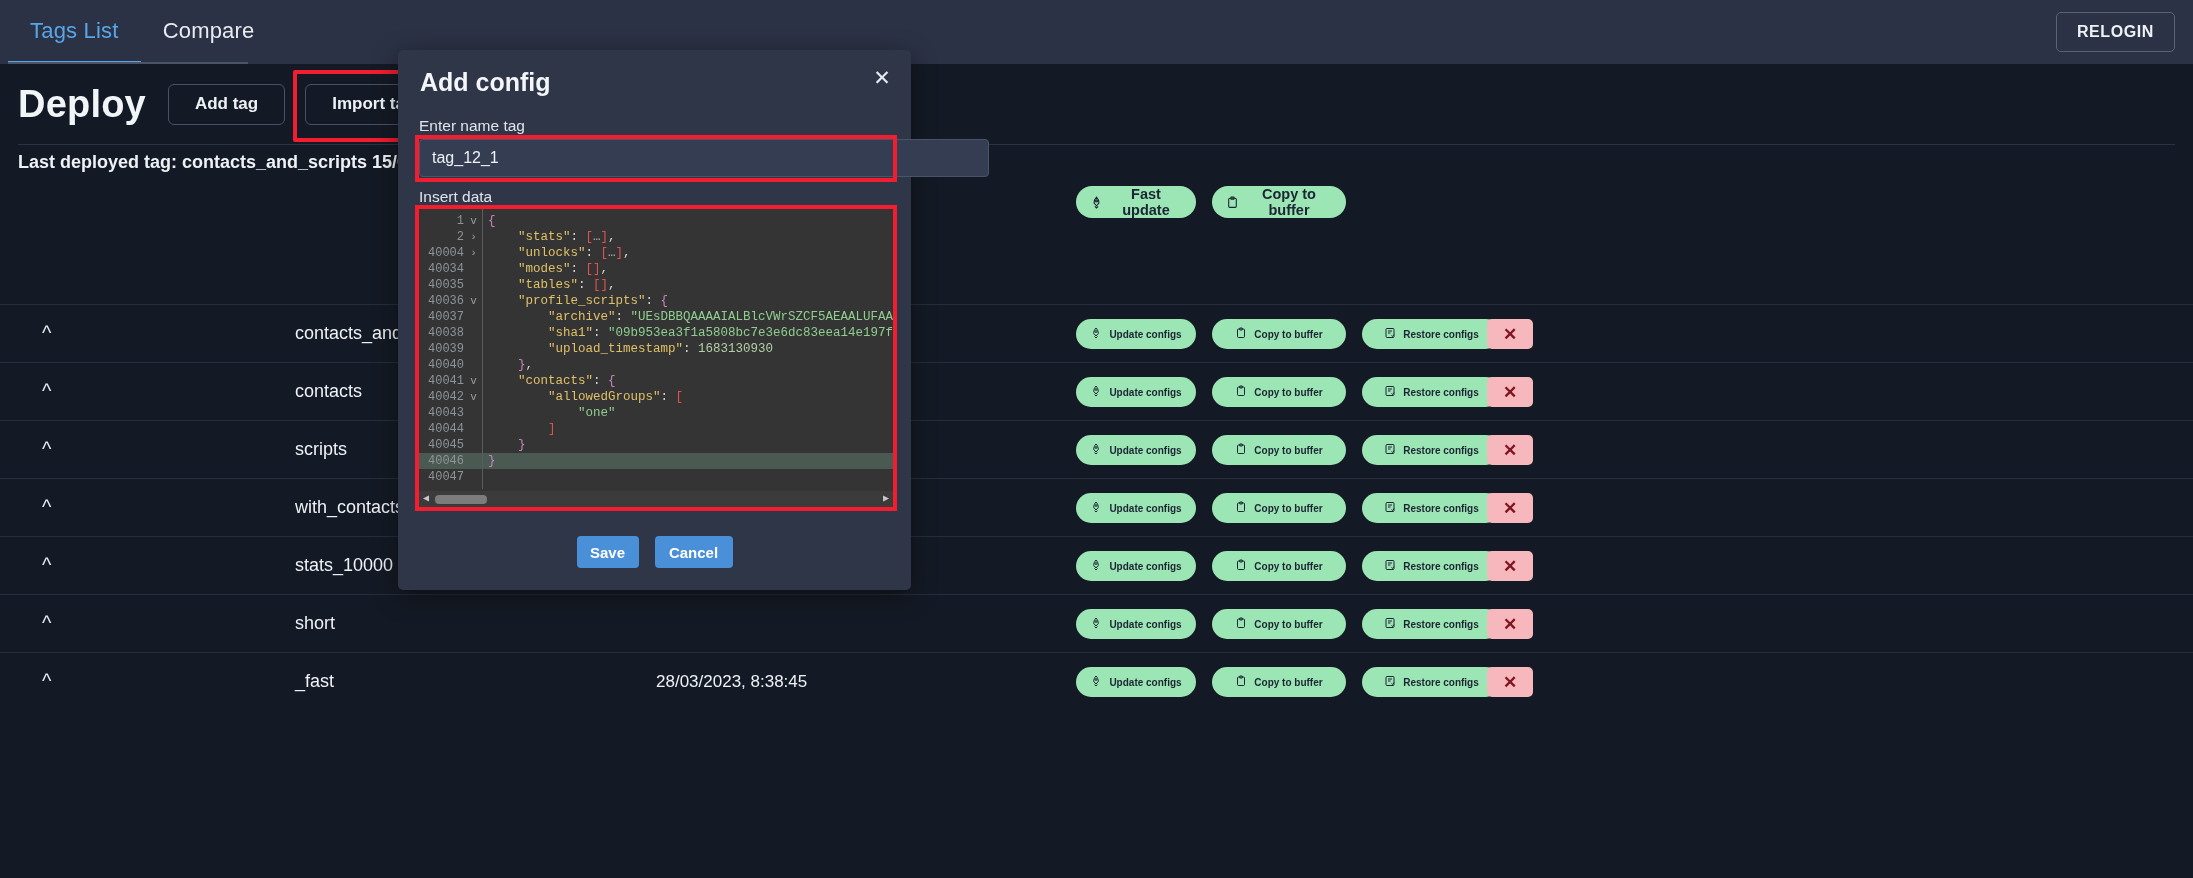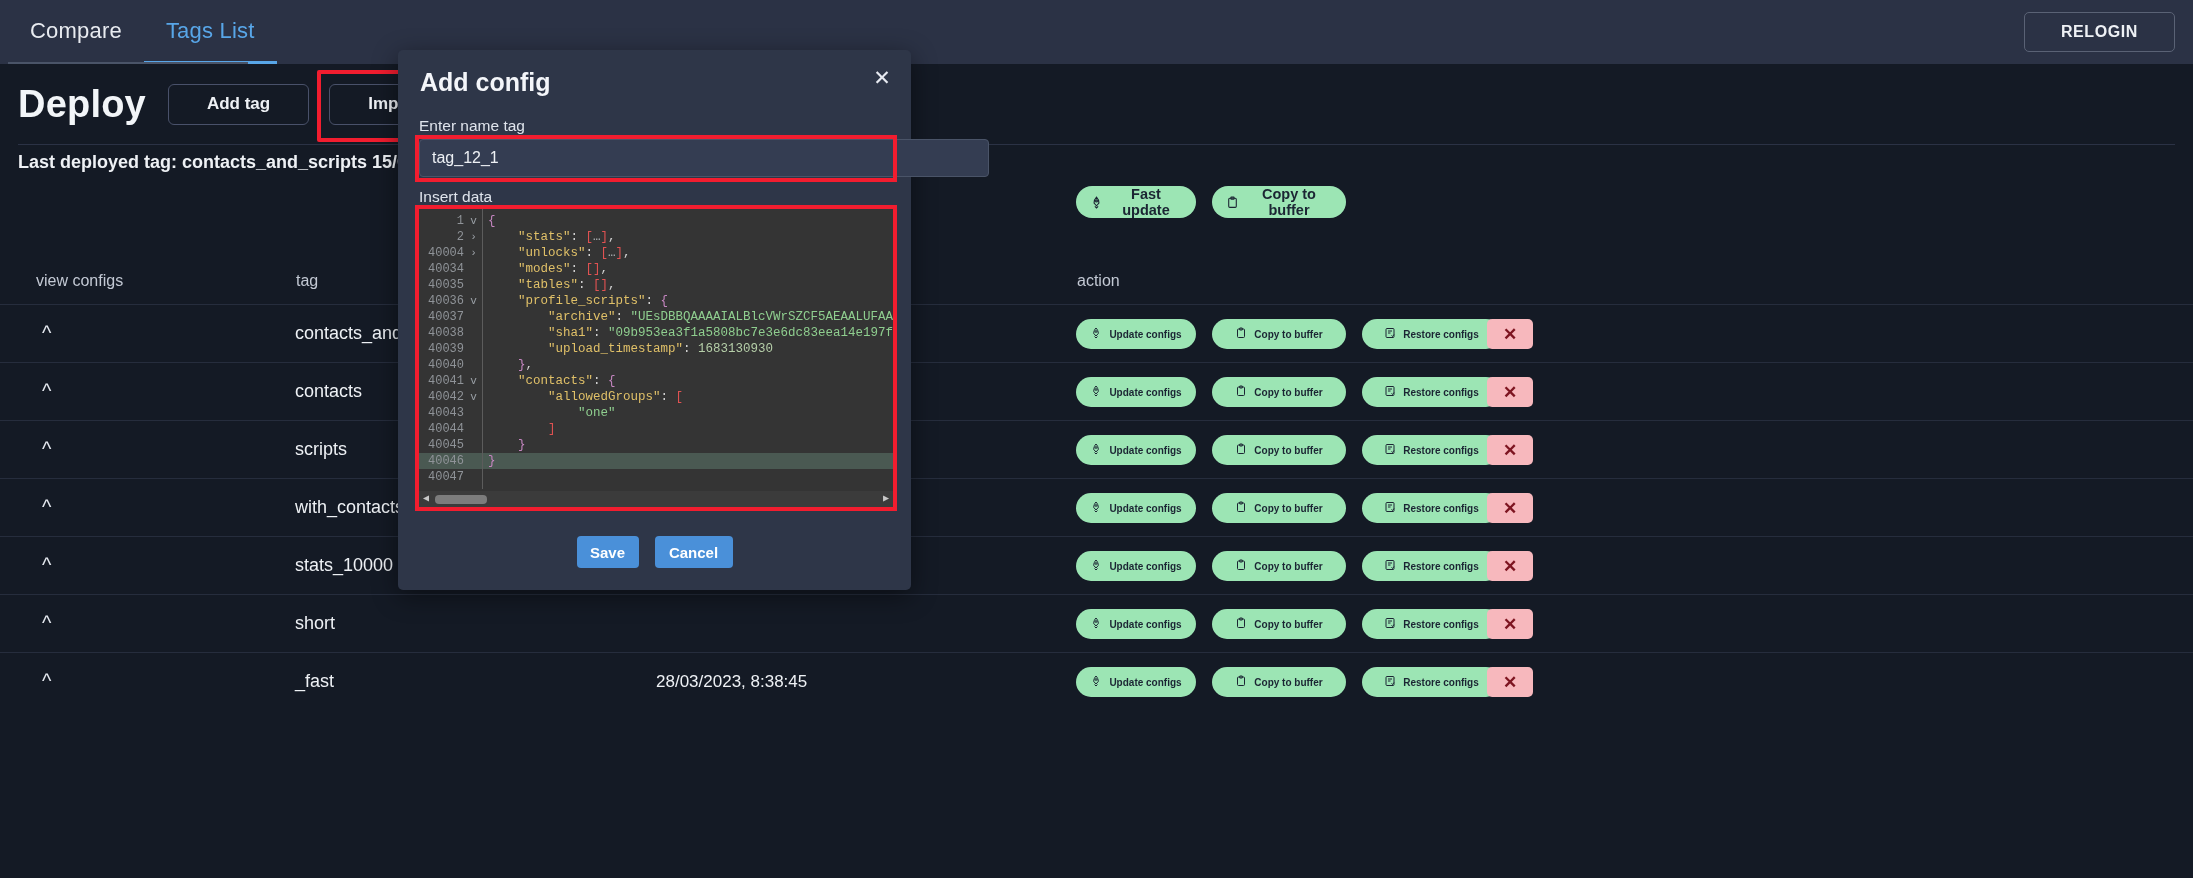--- a/index.html
+++ b/index.html
@@ -61,21 +61,21 @@
     bottom: 0;
     width: 240px;
     height: 2px;
     background: #4a5468;
   }
   .relogin-btn {
     position: absolute;
     right: 18px;
     top: 12px;
     height: 40px;
-    padding: 0 36px;
+    padding: 0 20px;
     border: 1px solid #5a6275;
     border-radius: 5px;
     background: transparent;
     color: #eef1f5;
     font-size: 16px;
     font-weight: bold;
     letter-spacing: .6px;
     font-family: "Liberation Sans", sans-serif;
     cursor: pointer;
   }
@@ -94,21 +94,21 @@
   }
   .page-title {
     font-size: 38px;
     font-weight: bold;
     color: #f2f5f8;
     margin-right: 22px;
     letter-spacing: .2px;
   }
   .ghost-btn {
     height: 41px;
-    padding: 0 38px;
+    padding: 0 26px;
     border: 1px solid #49516a;
     border-radius: 6px;
     background: transparent;
     color: #eef1f5;
     font-size: 17px;
     font-weight: bold;
     font-family: "Liberation Sans", sans-serif;
     margin-right: 20px;
     cursor: pointer;
   }
@@ -425,26 +425,26 @@
     cursor: pointer;
   }
 </style>
 </head>
 <body>
 
 <div id="app">
 
   <div class="topnav">
     <div class="tabs">
-      <div class="tab">
-        <span>Compare</span>
-      </div>
       <div class="tab active">
         <span>Tags List</span>
         <div class="tab-underline"></div>
+      </div>
+      <div class="tab">
+        <span>Compare</span>
       </div>
     </div>
     <div class="tabs-baseline"></div>
     <button class="relogin-btn">RELOGIN</button>
   </div>
 
   <div class="page-head">
     <div class="page-title">Deploy</div>
     <button class="ghost-btn">Add tag</button>
     <div class="import-wrap">
@@ -470,25 +470,20 @@
       <span>
         <svg width="13" height="13" viewBox="0 0 24 24" fill="none" stroke="#1b2533" stroke-width="2">
           <rect x="5" y="4" width="14" height="17" rx="2"></rect>
           <rect x="9" y="2" width="6" height="4" rx="1"></rect>
         </svg>
       </span>
       <span>Copy to buffer</span>
     </button>
   </div>
 
-  <div class="thead">
-    <div class="th" style="left:36px;">view configs</div>
-    <div class="th" style="left:296px;">tag</div>
-    <div class="th" style="left:1077px;">action</div>
-  </div>
 
   <div id="table-body">
       <div class="row" style="top: 305px;">
         <div class="chev">^</div>
         <div class="tagname">contacts_and_scripts</div>
         <div class="datecell"></div>
         <button class="rowbtn" style="left:1076px; top:14px; width:120px;">
           <span><svg width="12" height="12" viewBox="0 0 24 24" fill="none" stroke="#1b2533" stroke-width="2">
               <path d="M12 2c3 3 4.5 7 4.5 11l-4.5 5-4.5-5C7.5 9 9 5 12 2z"></path>
               <circle cx="12" cy="9" r="1.8"></circle>

